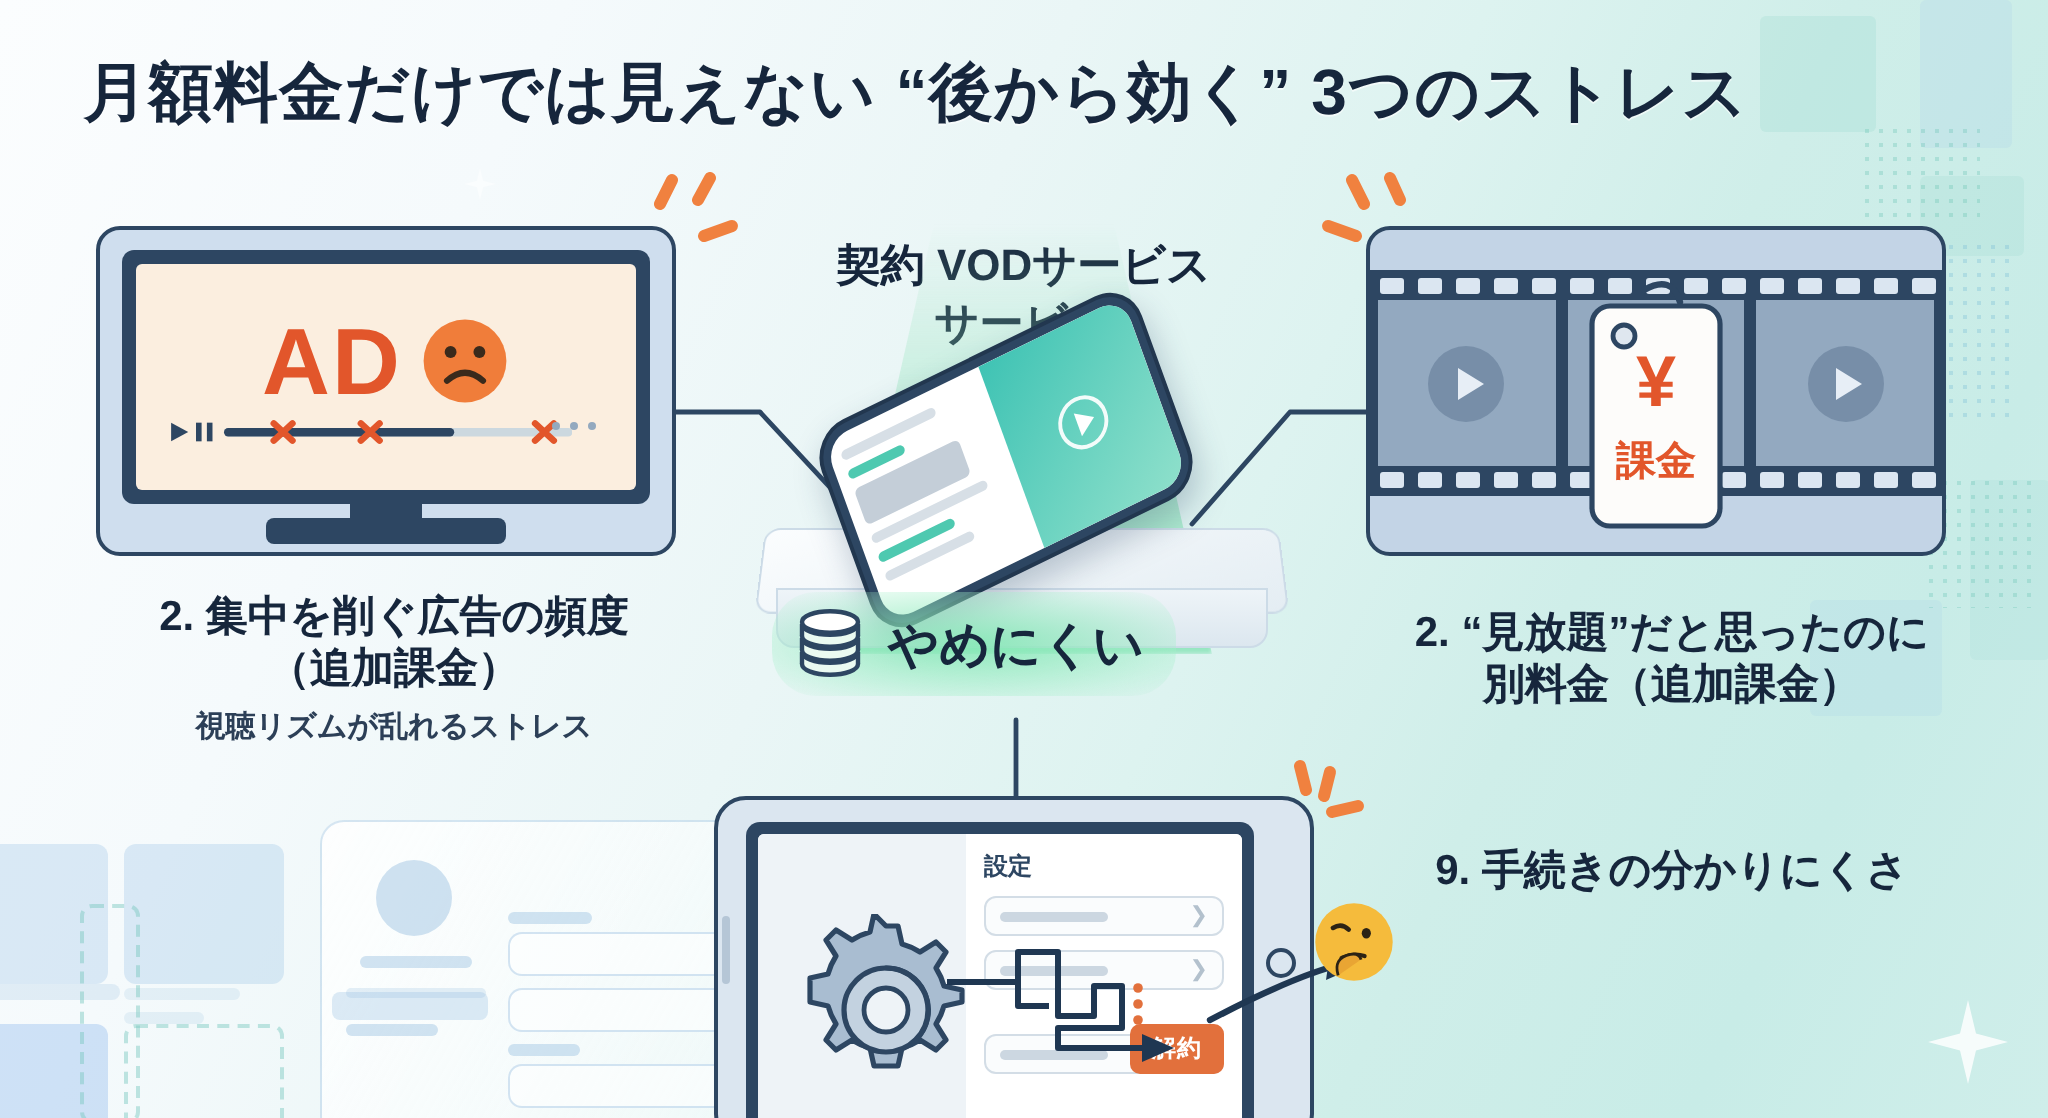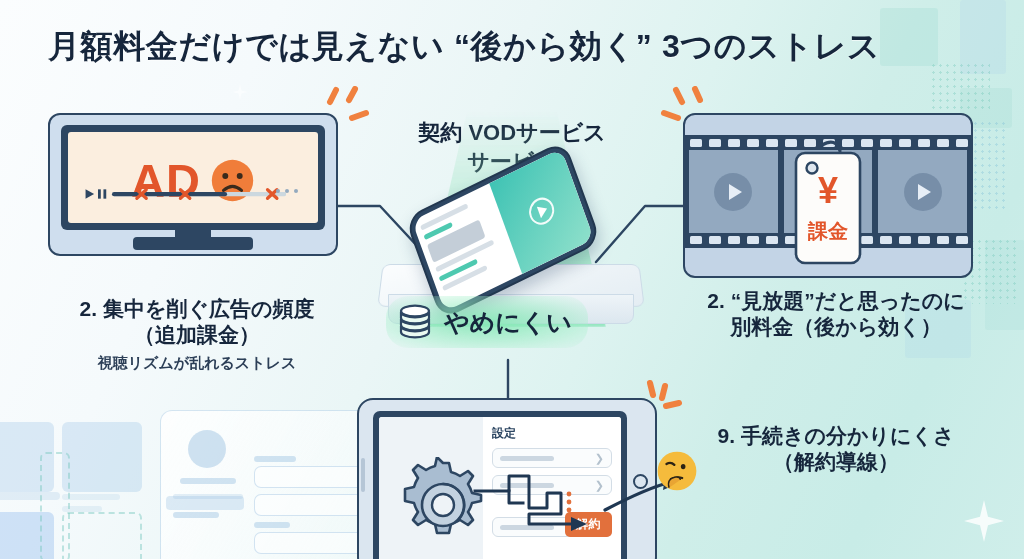--- a/index.html
+++ b/index.html
@@ -54,33 +54,32 @@
   }
   .sparkle4 {
     position: absolute;
     background: rgba(255,255,255,.82);
     clip-path: polygon(50% 0%, 60% 40%, 100% 50%, 60% 60%, 50% 100%, 40% 60%, 0% 50%, 40% 40%);
   }
 
   
   #title {
     position: absolute; left: 0; top: 25px; width: 916px;
-    text-align: left;
+    text-align: center;
     font-size: 32px; font-weight: 700; letter-spacing: .6px;
     color: #16263c;
     text-shadow: 0 1px 0 rgba(255,255,255,.6);
     white-space: nowrap;
-    margin-left: 48px;
   }
 
   
   #connectors { position: absolute; inset: 0; pointer-events: none; }
 
   
-  #tv { position: absolute; left: 48px; top: 113px; width: 290px; height: 143px; border-radius: 22px; }
+  #tv { position: absolute; left: 48px; top: 113px; width: 290px; height: 165px; border-radius: 22px; }
   .tv-body {
     position: absolute; inset: 0; border-radius: 12px;
     background: #cfdeee; border: 2.4px solid #2d4662;
   }
   .tv-bezel {
     position: absolute; left: 13px; top: 12px; right: 13px; bottom: 26px;
     border-radius: 6px; background: #2d4662;
     padding: 6px;
   }
   .tv-screen {
@@ -255,21 +254,21 @@
   .cap { position: absolute; text-align: center; }
   .cap .l1, .cap .l2 {
     font-size: 21px; font-weight: 700; color: #16263c; line-height: 1.25;
     white-space: nowrap;
   }
   .cap .sub {
     font-size: 15px; font-weight: 700; color: #2c3f57; margin-top: 5px;
     white-space: nowrap;
   }
   #cap1 { left: 32px; top: 296px; width: 330px; }
-  #cap2 { left: 668px; top: 288px; width: 336px; }
+  #cap2 { left: 668px; top: 304px; width: 336px; }
   #cap3 { left: 668px; top: 423px; width: 336px; }
 
   
   #center-head {
     position: absolute; left: 362px; top: 118px; width: 300px; text-align: center;
   }
   #center-head div {
     font-size: 22px; font-weight: 700; color: #16263c; line-height: 1.33;
     white-space: nowrap;
   }
@@ -560,21 +559,20 @@
   </svg>
 
   <div class="cap" id="cap1">
     <div class="l1">2. 集中を削ぐ広告の頻度</div>
     <div class="l2">（追加課金）</div>
     <div class="sub">視聴リズムが乱れるストレス</div>
   </div>
 
   <div class="cap" id="cap2">
     <div class="l1">2. “見放題”だと思ったのに</div>
-    <div class="l2">別料金（後から効く）</div>
+    <div class="l2">別料金（追加課金）</div>
   </div>
 
   <div class="cap" id="cap3">
     <div class="l1">9. 手続きの分かりにくさ</div>
-    <div class="l2">（解約導線）</div>
   </div>
 
 </div>
 
 </body></html>

